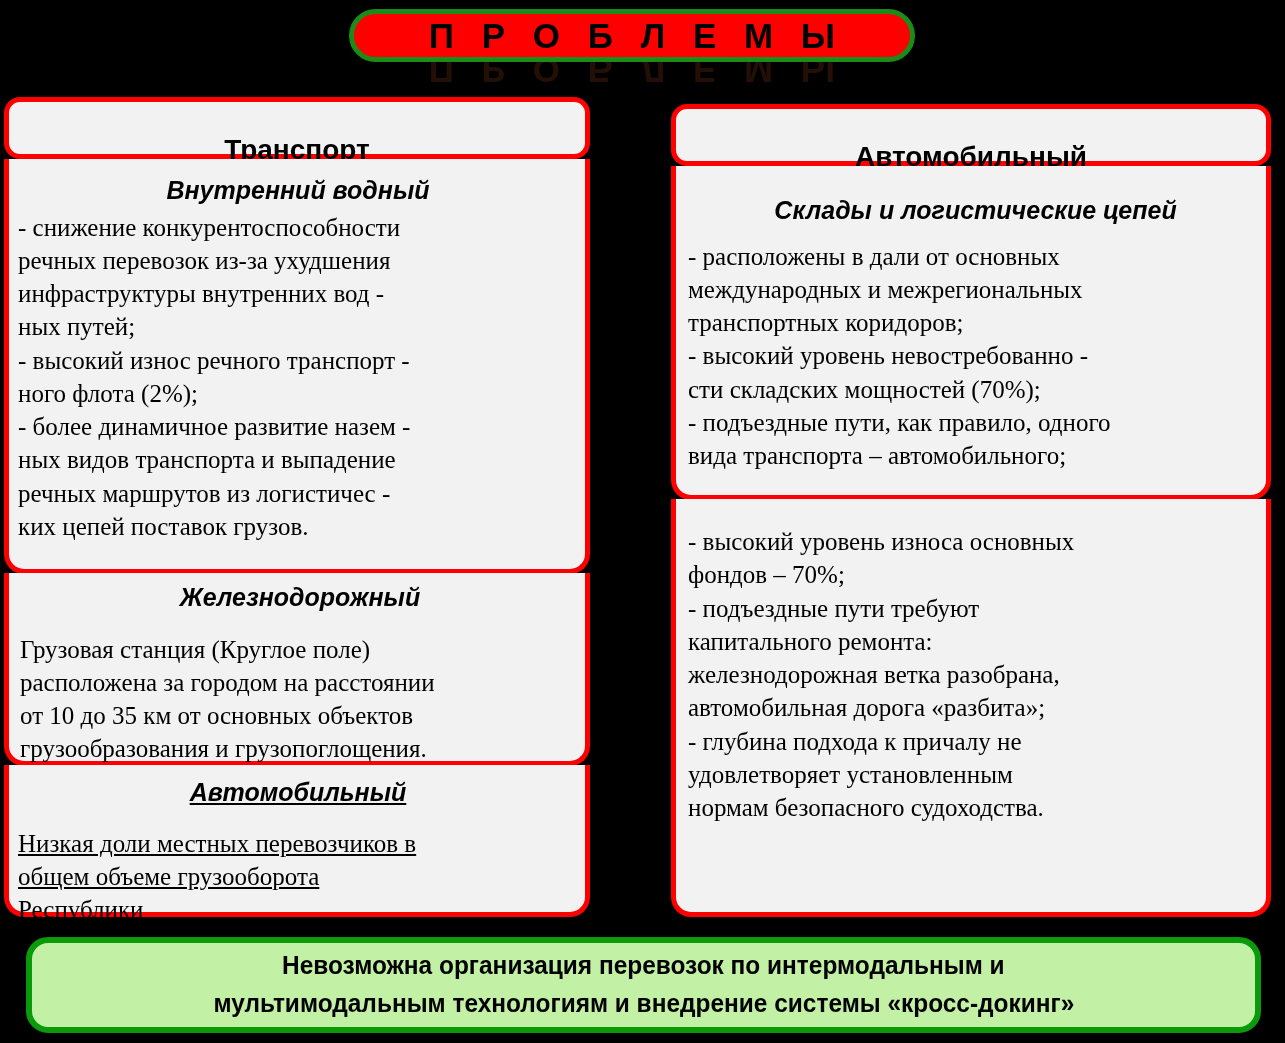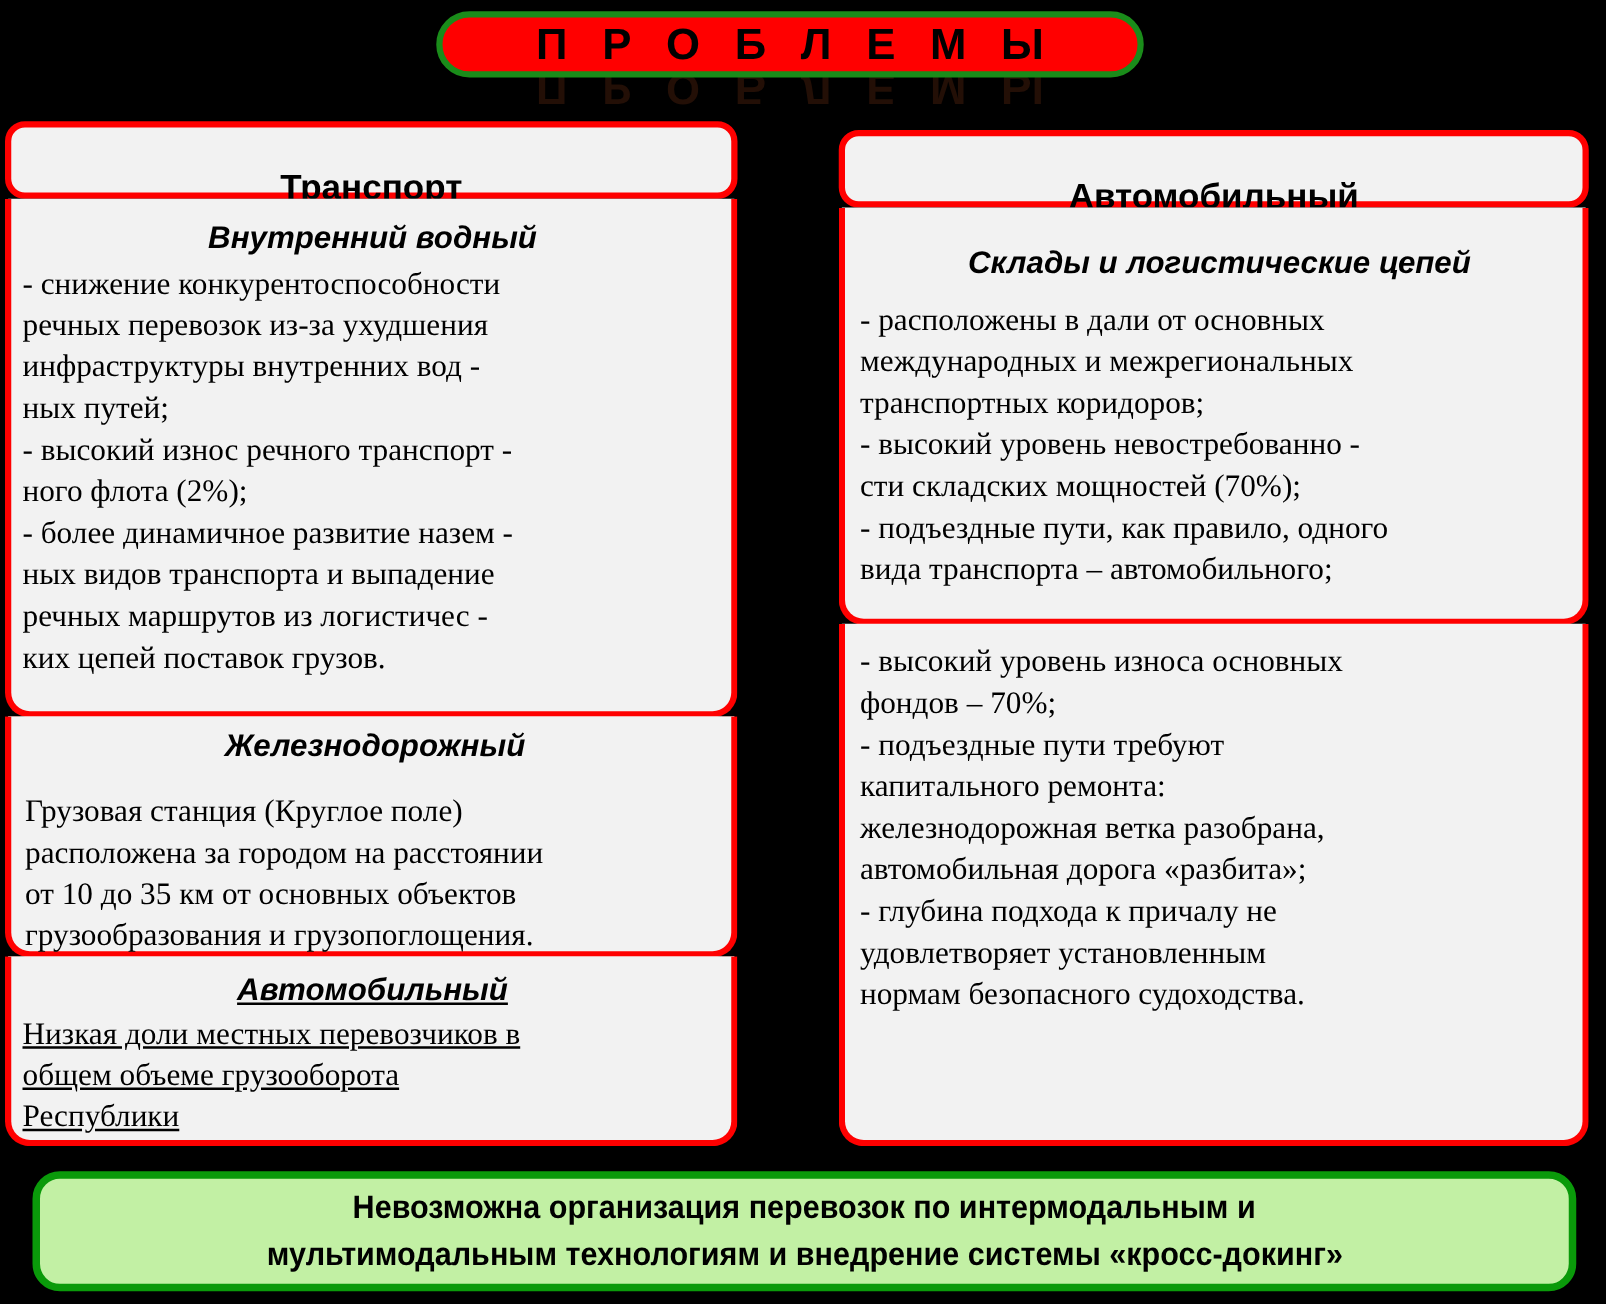--- a/index.html
+++ b/index.html
@@ -200,21 +200,21 @@
 <div class="abs" style="left:20px; top:583px; width:560px;">
   <div class="sub-title">Железнодорожный</div>
   <div class="body-text" style="margin-top:20px;">Грузовая станция (Круглое поле)
 расположена  за городом  на расстоянии
 от 10 до 35 км от основных объектов
 грузообразования и грузопоглощения.</div>
 </div>
 
 <div class="abs" style="left:18px; top:778px; width:560px;text-decoration:underline;">
   <div class="sub-title">Автомобильный</div>
-  <div class="body-text" style="margin-top:3px;">Низкая доли местных перевозчиков в
+  <div class="body-text" style="margin-top:19px;">Низкая доли местных перевозчиков в
 общем объеме грузооборота
 Республики</div>
 </div>
 
 <div class="column" id="column-infra">
 
   <div class="col-header">
     <div class="col-header-text">Автомобильный</div>
   </div>
 
@@ -228,21 +228,21 @@
   <div class="body-text" style="margin-top:14px;">- расположены в дали от основных
    международных и межрегиональных
    транспортных коридоров;
  - высокий уровень невостребованно  -
    сти складских мощностей (70%);
  - подъездные пути, как правило, одного
    вида транспорта – автомобильного;</div>
 </div>
 
 <div class="abs" style="left:688px; top:513px; width:575px;">
-  <div class="body-text" style="margin-top:0;"> - высокий уровень износа основных
+  <div class="body-text" style="margin-top:12px;"> - высокий уровень износа основных
     фондов – 70%;
  - подъездные пути требуют
     капитального ремонта:
     железнодорожная ветка разобрана,
     автомобильная дорога  «разбита»;
  - глубина подхода к причалу не
     удовлетворяет установленным
     нормам безопасного судоходства.</div>
 </div>
 

